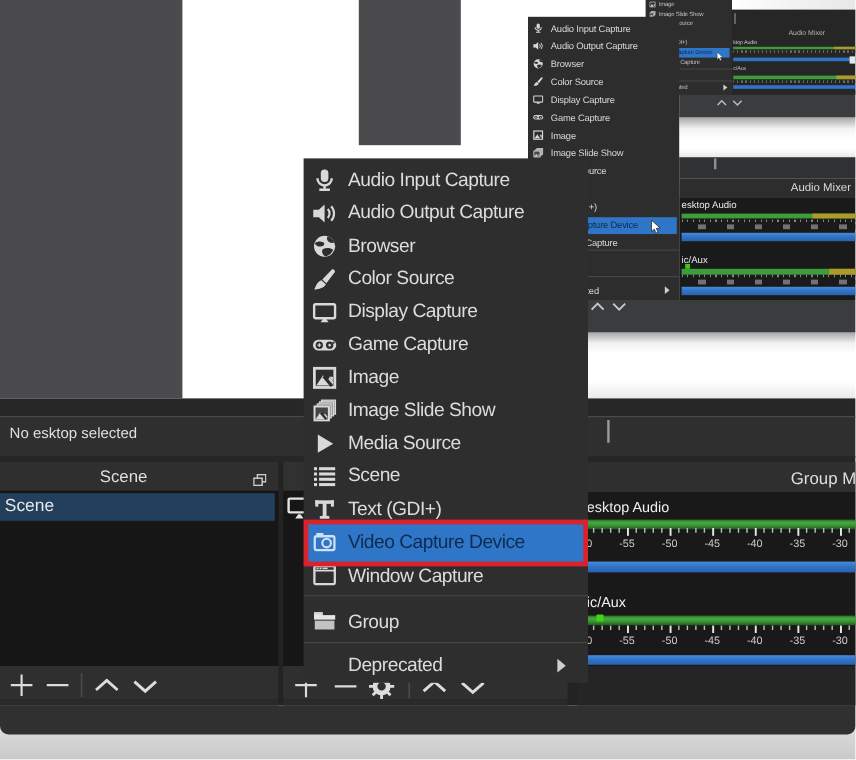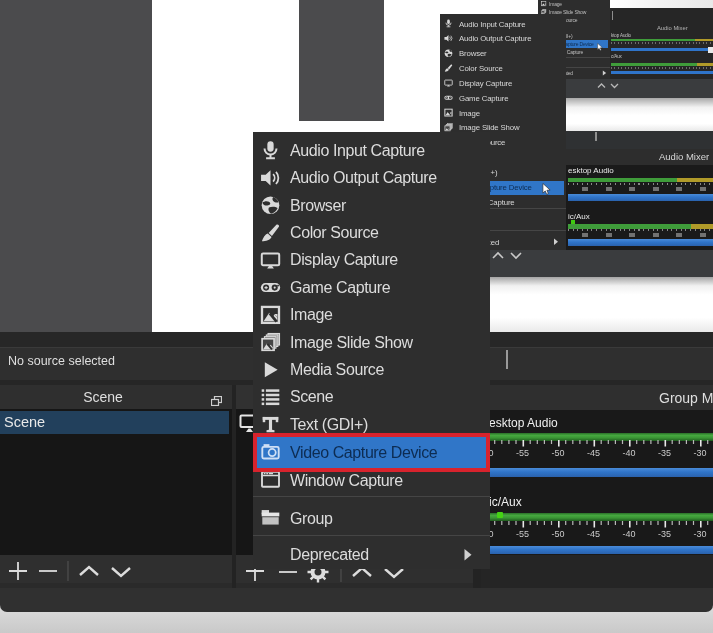--- a/index.html
+++ b/index.html
@@ -13,21 +13,21 @@
 
 <div class="abs" style="left:0;top:0;width:152px;height:332px;background:#4b4b4d;"></div>
 
 <div class="abs" style="left:299px;top:0;width:85px;height:121px;background:#4b4b4d;"></div>
 
 <div class="abs" style="left:489px;top:277px;width:224px;height:55px;background:linear-gradient(180deg,#a5a5a5 0%,#f0f0f0 16%,#ffffff 32%,#ffffff 74%,#e9e9e9 100%);"></div>
 
 <div class="abs" style="left:0;top:332px;width:713px;height:15px;background:#272727;"></div>
 
 <div class="abs" style="left:0;top:347px;width:713px;height:33px;background:#2f2f2f;border-top:1px solid #3a3a3a;"></div>
-<div class="abs txt" style="left:8px;top:354px;font-size:12.5px;color:#dfdfdf;">No source selected</div>
+<div class="abs txt" style="left:8px;top:354px;font-size:12.5px;color:#dfdfdf;">No esktop selected</div>
 <div class="abs txt" style="left:482px;top:355px;font-size:11px;color:#8a8a8a;">s</div>
 <div class="abs" style="left:506px;top:350px;width:2px;height:19px;background:#9a9a9a;"></div>
 <div class="abs" style="left:0;top:380px;width:713px;height:5px;background:#262626;"></div>
 
 <div class="abs" style="left:0;top:385px;width:713px;height:203px;background:#232323;"></div>
 
 <div class="abs" style="left:0;top:385px;width:232px;height:24px;background:#2f2f2f;"></div>
 <div class="abs txt" style="left:0px;top:389px;width:206px;text-align:center;font-size:14px;color:#dfdfdf;">Scene</div>
 <div class="abs" style="left:211px;top:392px;width:11px;height:10px;">
   <svg width="11" height="10">

